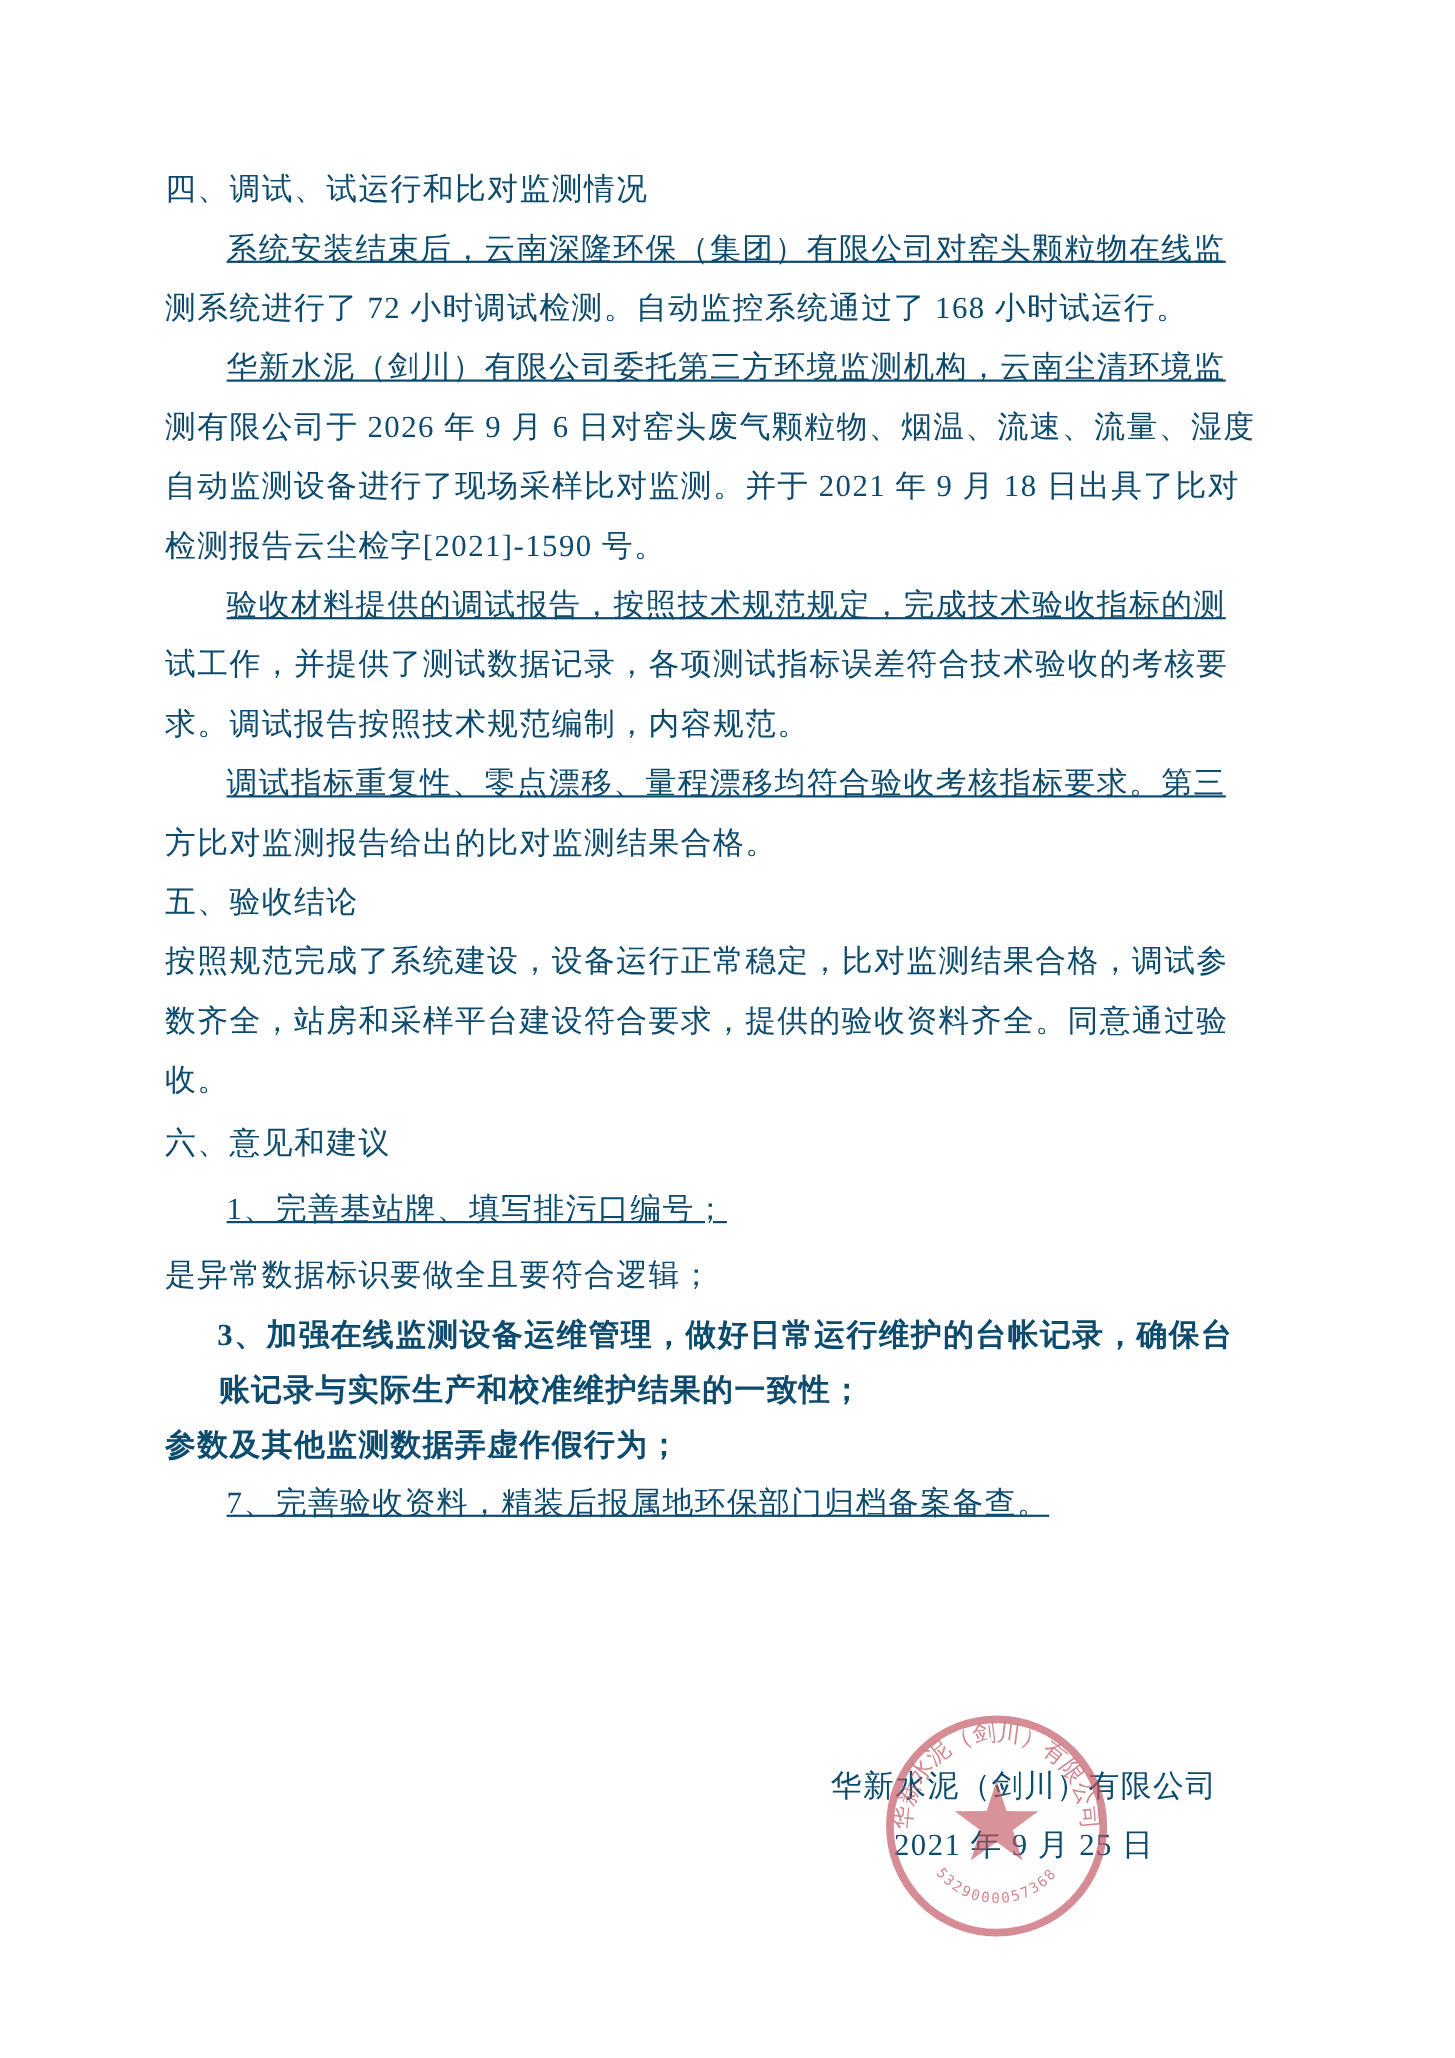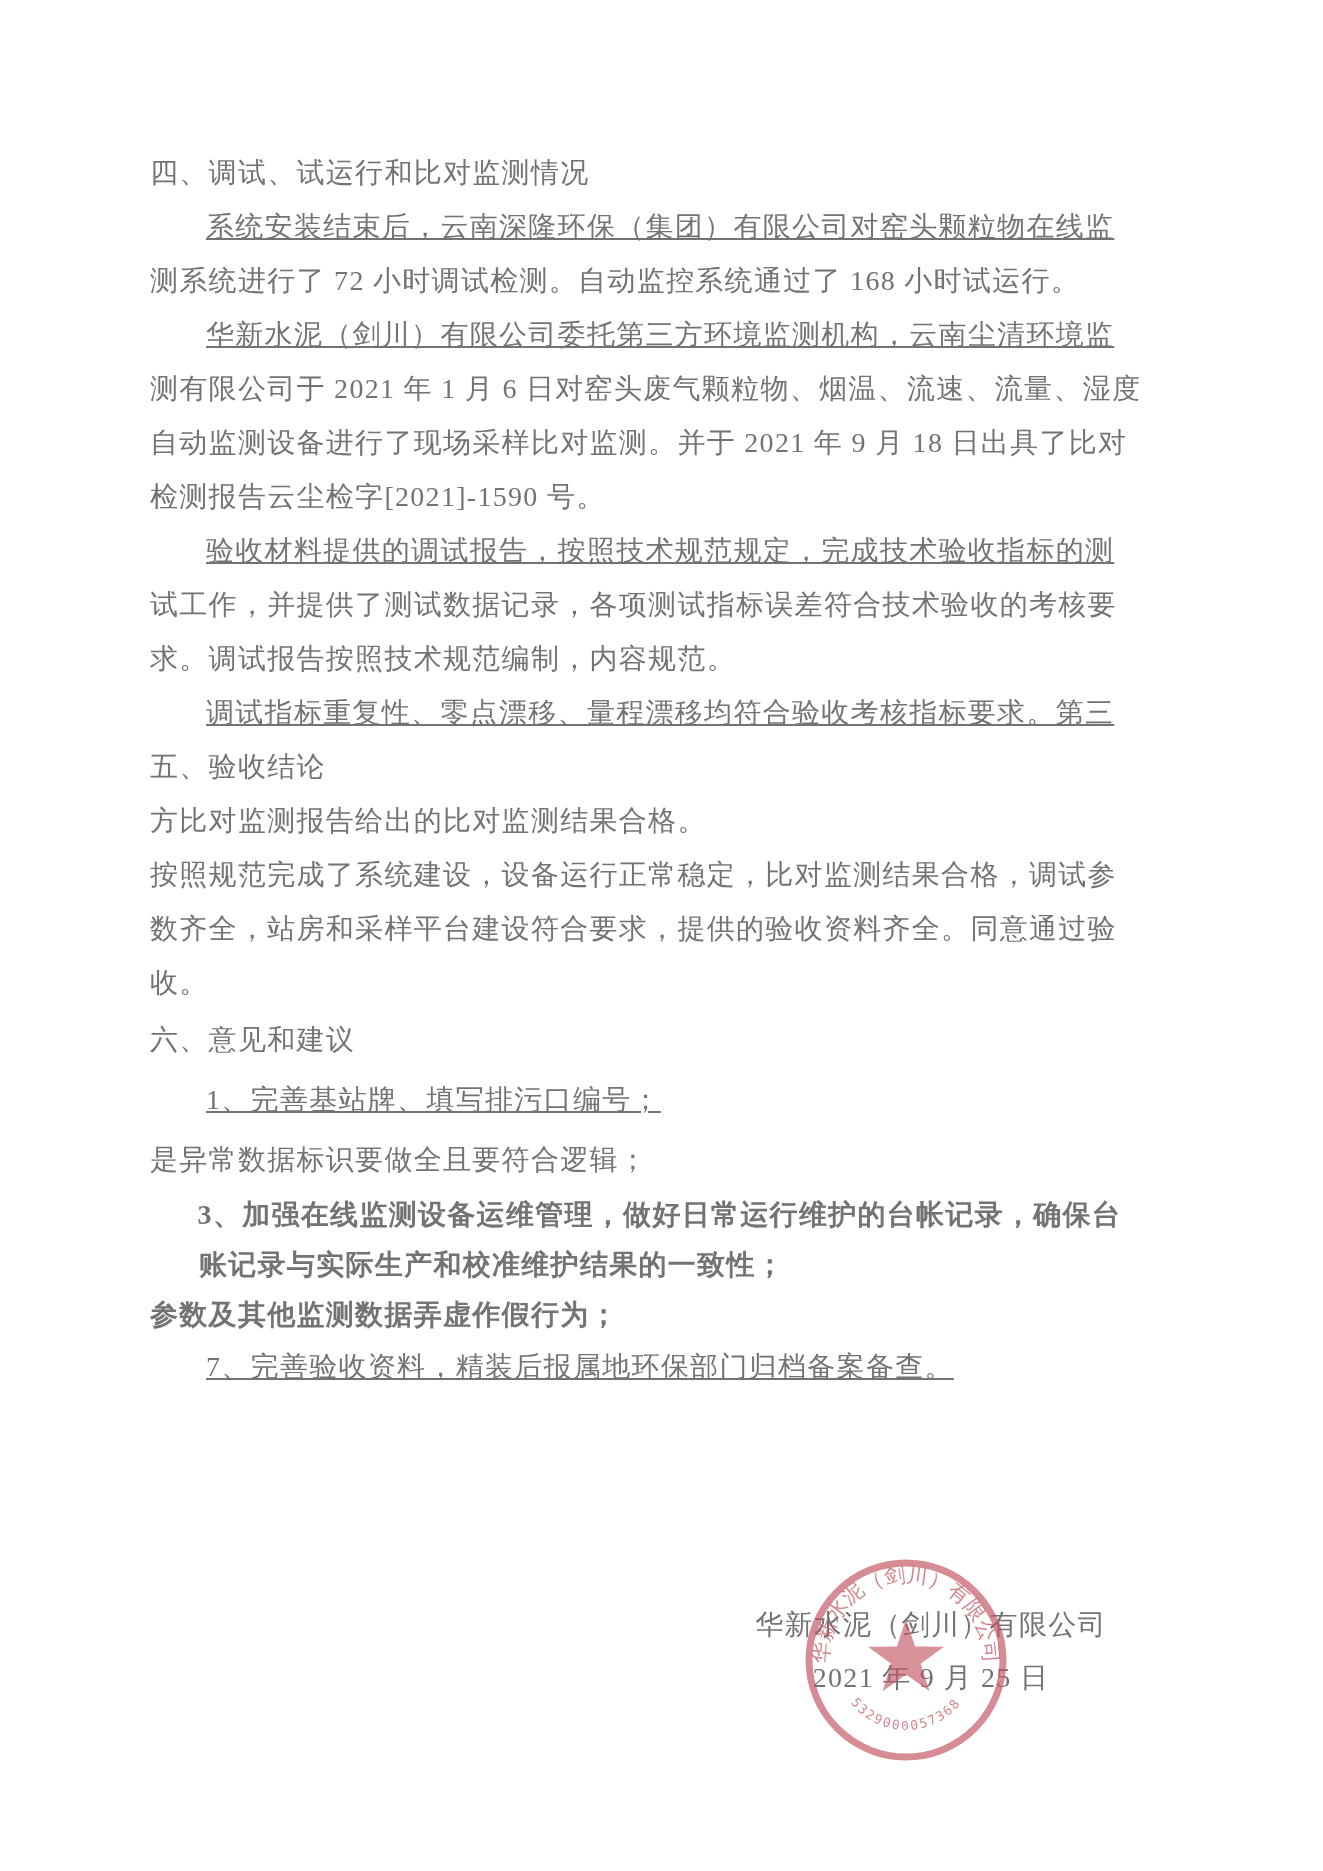--- a/index.html
+++ b/index.html
@@ -1,21 +1,21 @@
 <!DOCTYPE html>
 <html><head>
 <meta charset="utf-8">
 <style>
   html,body { margin:0; padding:0; background:#e8e8e8; }
   .page {
     position:relative;
     width:1323px; height:1871px;
     background:#ffffff;
     font-family:"Liberation Serif","DejaVu Serif",serif;
-    color:#737373;
+    color:#0c4a6e;
     overflow:hidden;
   }
   .content {
     position:absolute; left:150px; top:146px; width:1045px;
   }
   .line {
     height:54px; line-height:54px;
     font-size:28px; letter-spacing:1.3px;
     white-space:nowrap;
   }
@@ -40,29 +40,29 @@
 </head>
 <body>
 
 <div class="page">
 
   <div class="content">
     <div class="line">四、调试、试运行和比对监测情况</div>
     <div class="line ind2">系统安装结束后，云南深隆环保（集团）有限公司对窑头颗粒物在线监</div>
     <div class="line">测系统进行了 72 小时调试检测。自动监控系统通过了 168 小时试运行。</div>
     <div class="line ind2">华新水泥（剑川）有限公司委托第三方环境监测机构，云南尘清环境监</div>
-    <div class="line">测有限公司于 2021 年 1 月 6 日对窑头废气颗粒物、烟温、流速、流量、湿度</div>
+    <div class="line">测有限公司于 2026 年 9 月 6 日对窑头废气颗粒物、烟温、流速、流量、湿度</div>
     <div class="line">自动监测设备进行了现场采样比对监测。并于 2021 年 9 月 18 日出具了比对</div>
     <div class="line">检测报告云尘检字[2021]-1590 号。</div>
     <div class="line ind2">验收材料提供的调试报告，按照技术规范规定，完成技术验收指标的测</div>
     <div class="line">试工作，并提供了测试数据记录，各项测试指标误差符合技术验收的考核要</div>
     <div class="line">求。调试报告按照技术规范编制，内容规范。</div>
     <div class="line ind2">调试指标重复性、零点漂移、量程漂移均符合验收考核指标要求。第三</div>
+    <div class="line">方比对监测报告给出的比对监测结果合格。</div>
     <div class="line">五、验收结论</div>
-    <div class="line">方比对监测报告给出的比对监测结果合格。</div>
     <div class="line">按照规范完成了系统建设，设备运行正常稳定，比对监测结果合格，调试参</div>
     <div class="line">数齐全，站房和采样平台建设符合要求，提供的验收资料齐全。同意通过验</div>
     <div class="line">收。</div>
     <div class="line g60">六、意见和建议</div>
     <div class="line g60 ind2">1、完善基站牌、填写排污口编号；</div>
     <div class="line g60">是异常数据标识要做全且要符合逻辑；</div>
     <div class="line g50 ind17">3、加强在线监测设备运维管理，做好日常运行维护的台帐记录，确保台</div>
     <div class="line g50 ind175">账记录与实际生产和校准维护结果的一致性；</div>
     <div class="line g50">参数及其他监测数据弄虚作假行为；</div>
     <div class="line ind2">7、完善验收资料，精装后报属地环保部门归档备案备查。</div>

